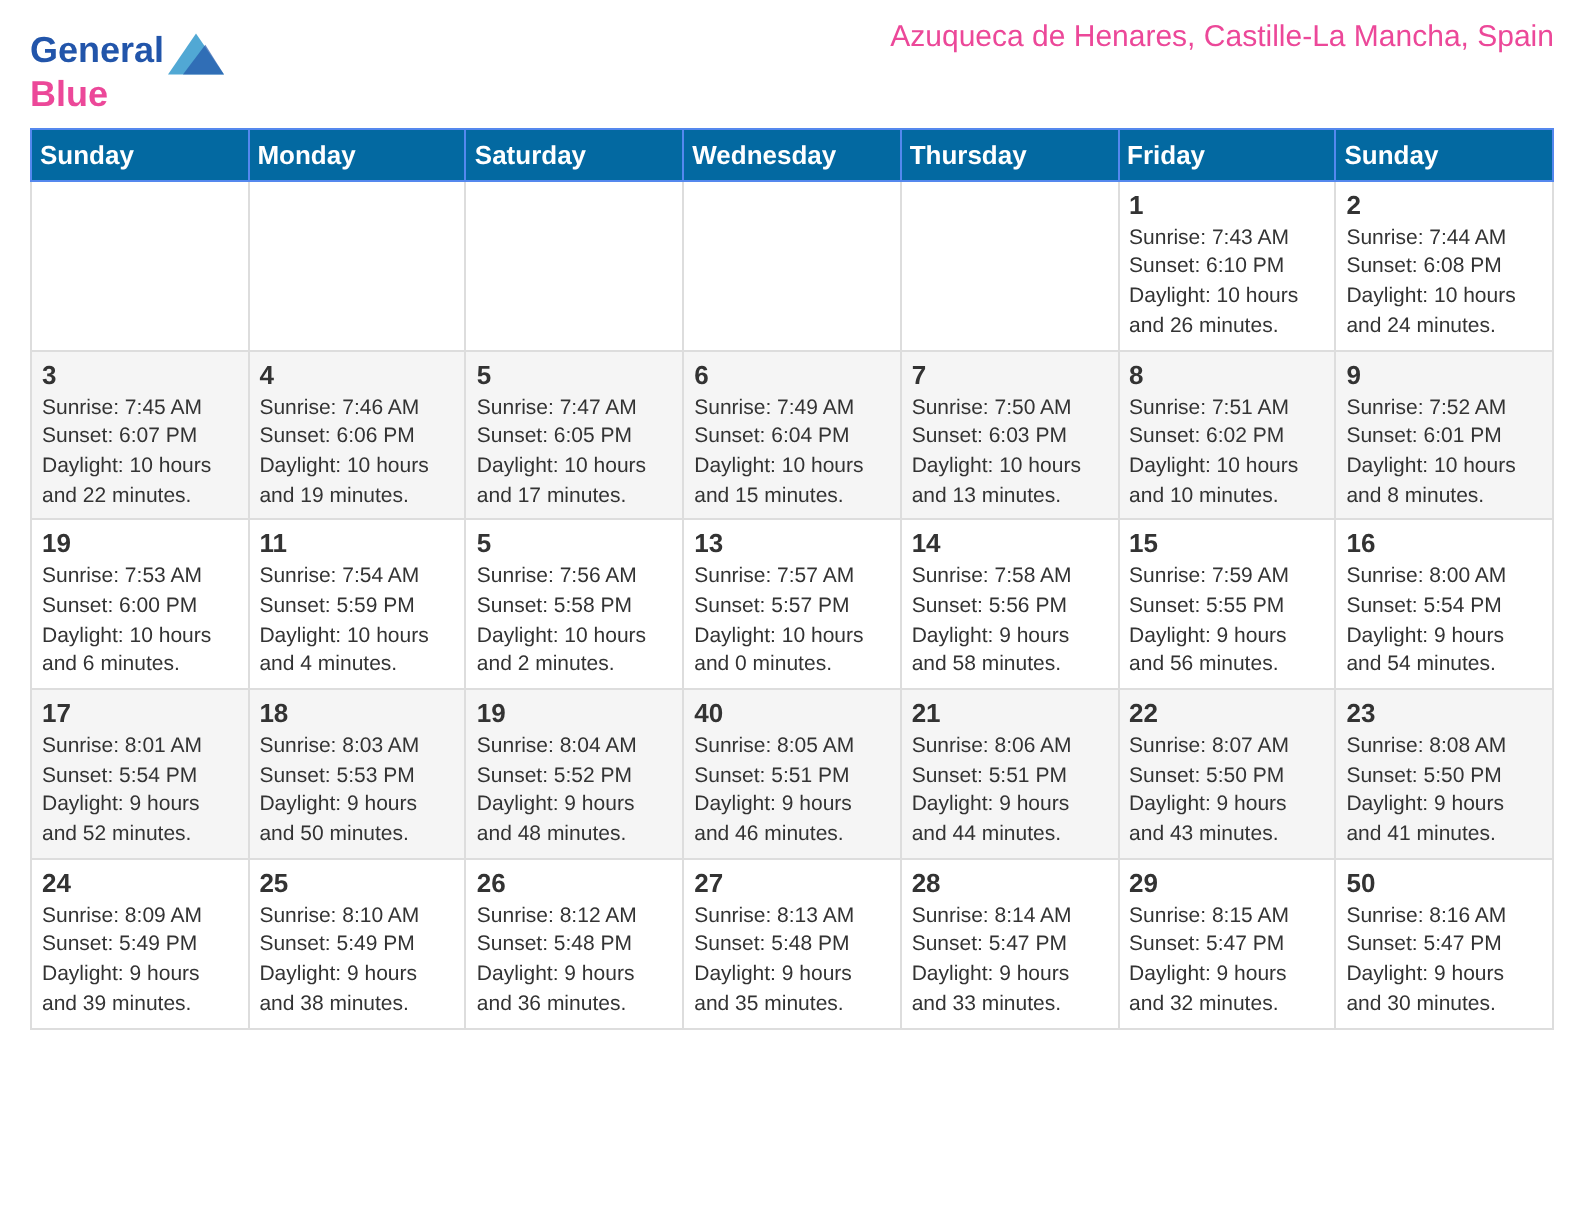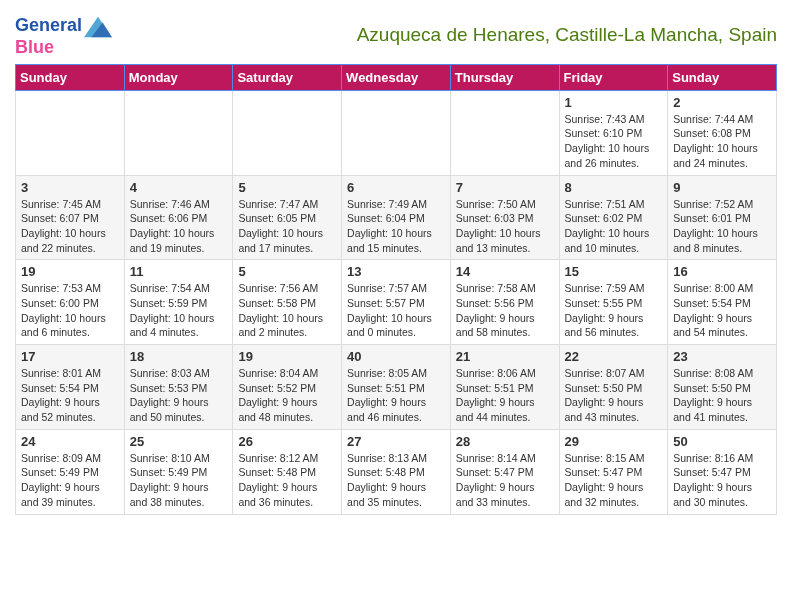--- a/index.html
+++ b/index.html
@@ -36,31 +36,31 @@
     .title-block {
       text-align: right;
     }
     .month-title {
       font-size: 38px;
       font-weight: bold;
       color: #333;
       line-height: 1.1;
     }
     .subtitle {
-      font-size: 19px;
-      color: #4d7c0f;
-      margin-top: 14px;
+      font-size: 15px;
+      color: #ec4899;
+      margin-top: 0;
     }
     .calendar {
       width: 100%;
       border-collapse: collapse;
       margin-top: 6px;
     }
     .calendar thead tr {
-      background: #be185d;
+      background: #0369a1;
     }
     .calendar thead th {
       color: #fff;
       font-size: 13px;
       font-weight: bold;
       padding: 5px 4px;
       text-align: left;
       border: 1px solid #5588ee;
     }
     .calendar tbody tr {

